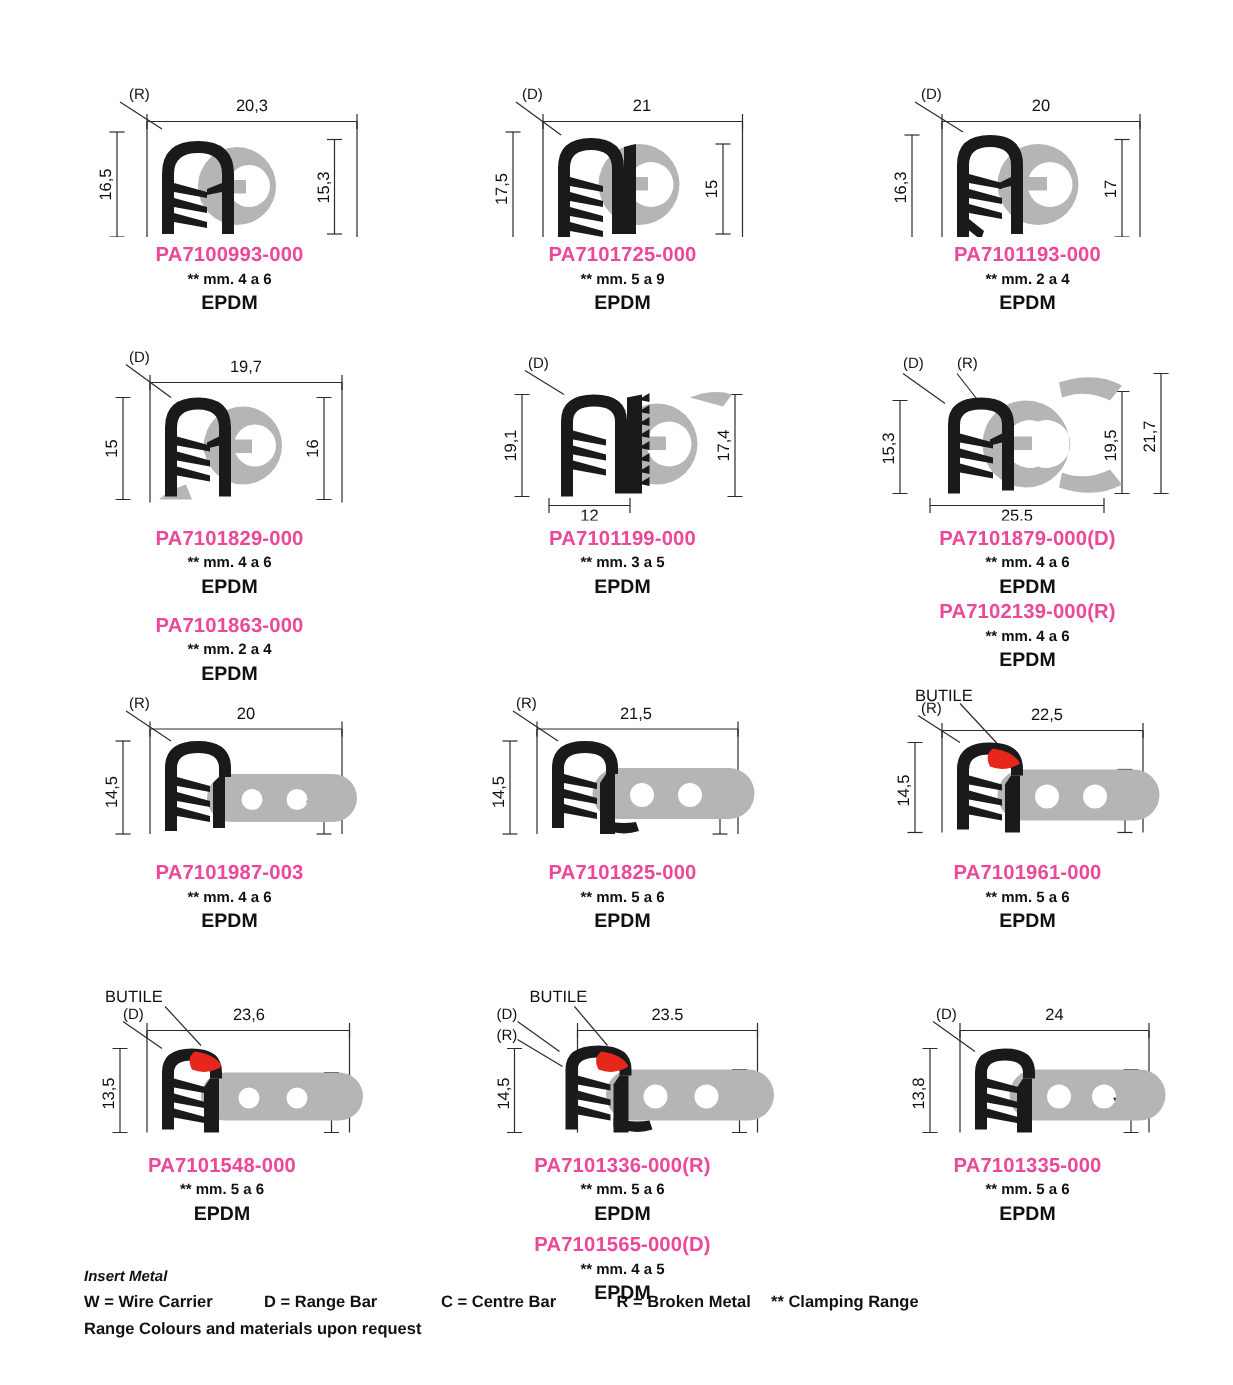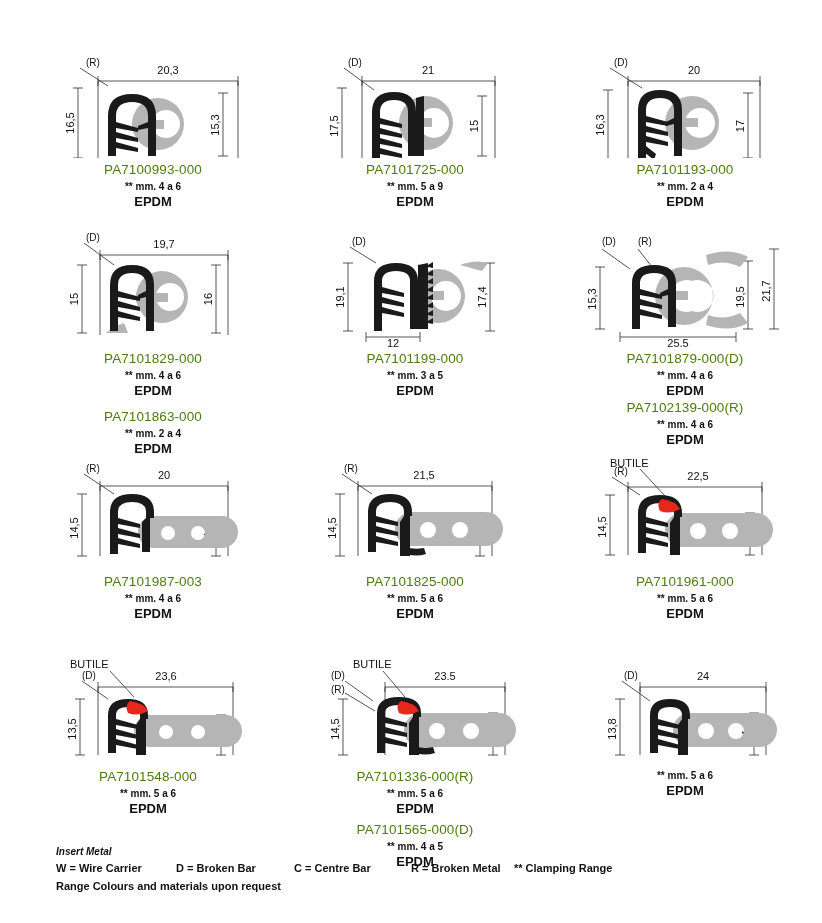--- a/index.html
+++ b/index.html
@@ -22,22 +22,22 @@
     position: relative;
     width: 100%;
   }
   .figure svg { display: block; margin: 0 auto; }
   .caption {
     text-align: center;
     margin-top: 4px;
   }
   .part-code {
     font-size: 13.5px;
-    font-weight: normal;
-    color: #4d7c0f;
+    font-weight: bold;
+    color: #ec4899;
     letter-spacing: 0.1px;
     line-height: 1.25;
   }
   .range {
     font-size: 10px;
     font-weight: bold;
     color: #111;
     line-height: 1.3;
     margin-top: 1px;
   }
@@ -588,30 +588,31 @@
         <g fill="#1a1a1a">
           <path d="M80 98 L80 60 Q80 44 100 44 Q120 44 120 60 L120 64 L112 64 L112 60 Q112 52 100 52 Q88 52 88 60 L88 98 Z"></path>
           <path d="M88 64 L110 70 L110 74 L88 70 Z"></path>
           <path d="M88 74 L110 80 L110 84 L88 80 Z"></path>
           <path d="M88 84 L110 90 L110 94 L88 90 Z"></path>
           <path d="M112 64 L118 64 L118 100 L108 100 L108 70 Z"></path>
         </g>
       </svg>
     </div>
     <div class="caption">
+      <div class="part-code">PA7101335-000</div>
       <div class="range">**  mm. 5 a 6</div>
       <div class="material">EPDM</div>
     </div>
   </div>
 
   <div class="legend">
     <div class="legend-title">Insert Metal</div>
     <div class="legend-row">
       <span class="legend-item" style="left:0px;">W = Wire Carrier</span>
-      <span class="legend-item" style="left:120px;">D = Broken Bar</span>
+      <span class="legend-item" style="left:120px;">D = Range Bar</span>
       <span class="legend-item" style="left:238px;">C = Centre Bar</span>
       <span class="legend-item" style="left:355px;">R = Broken Metal</span>
       <span class="legend-item" style="left:458px;text-align:center;">** Clamping Range</span>
     </div>
     <div class="legend-note">Range Colours and materials upon request</div>
   </div>
 
 </div>
 
 </body></html>

